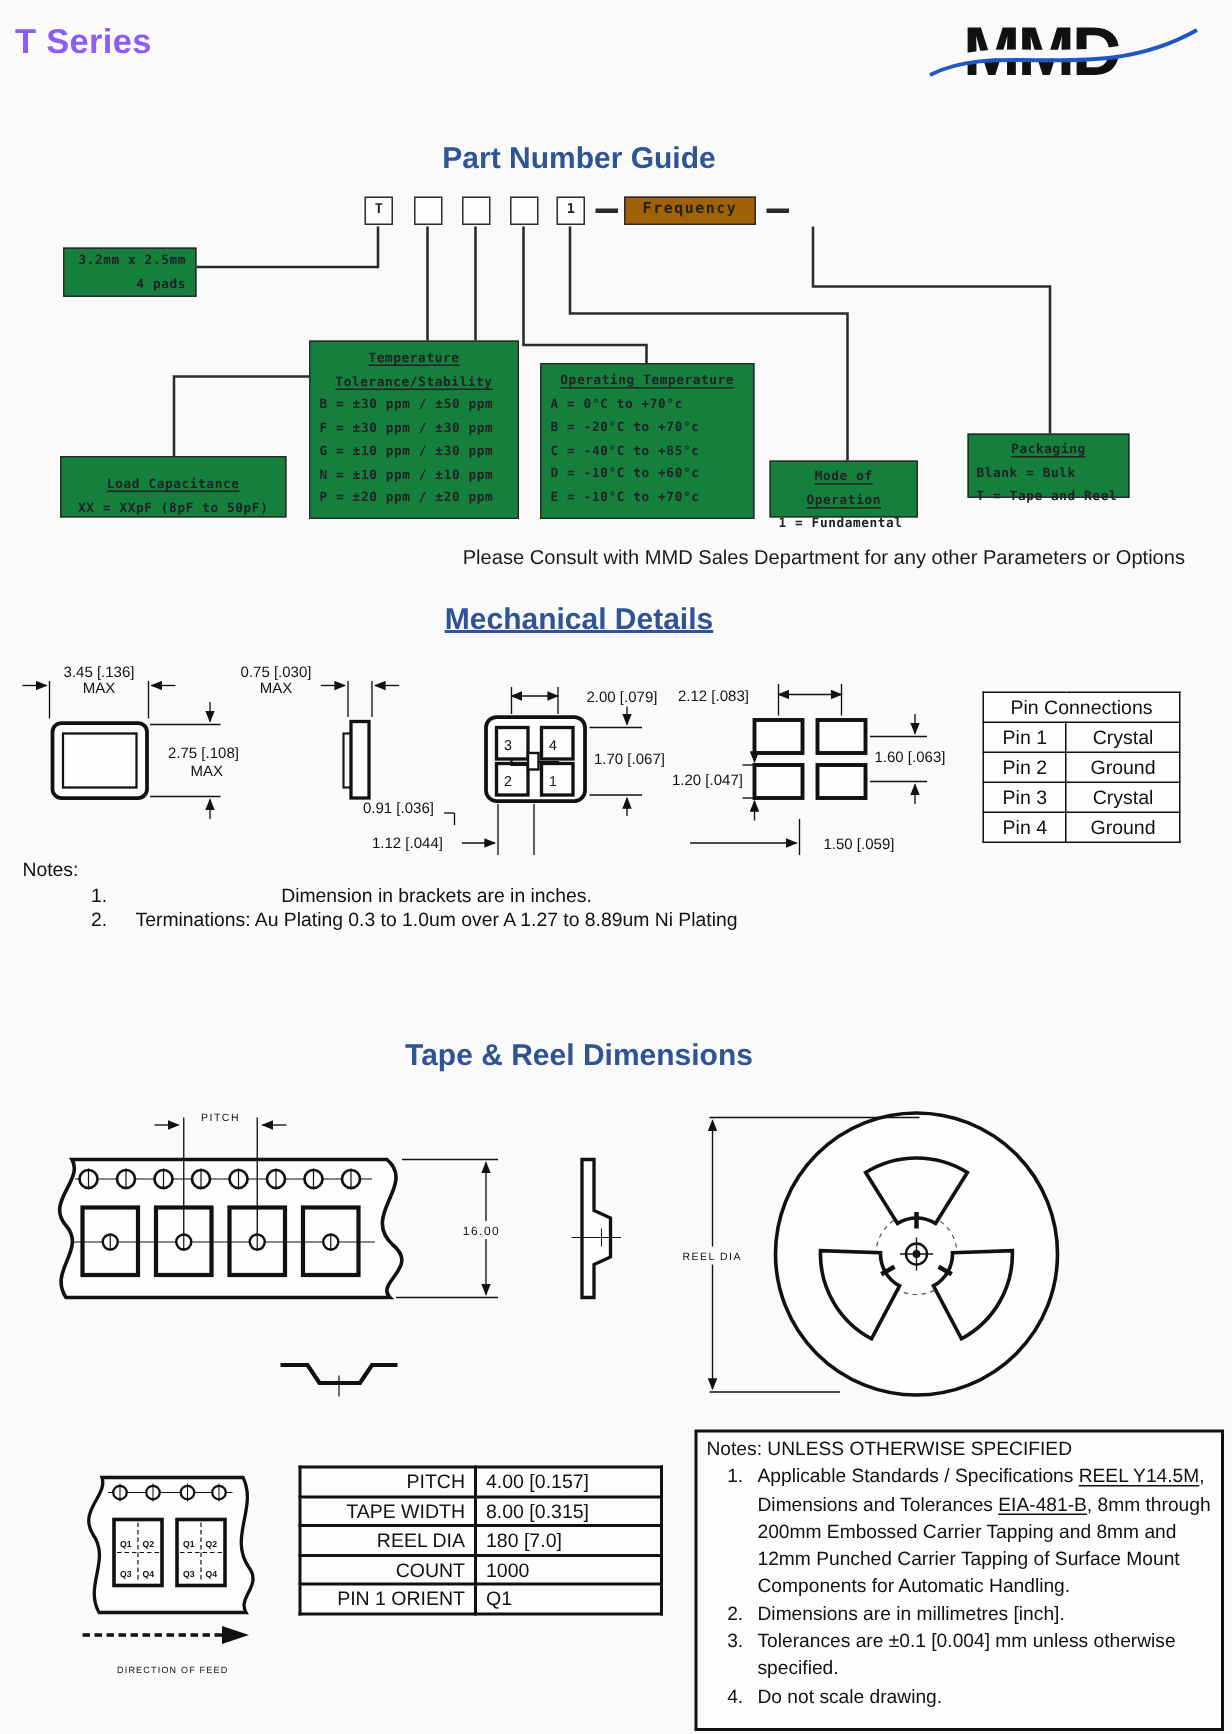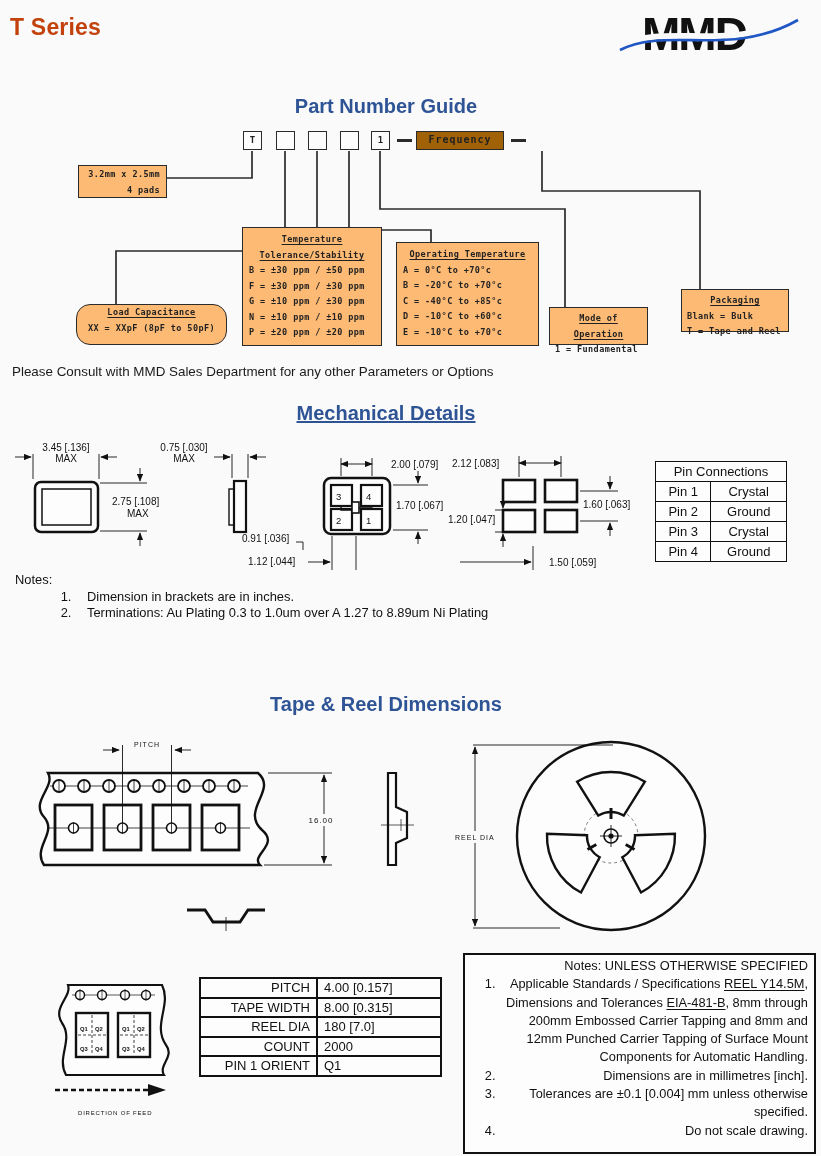--- a/index.html
+++ b/index.html
@@ -1,44 +1,44 @@
 <!DOCTYPE html>
 <html><head>
 <meta charset="utf-8">
 <style>
   html,body{margin:0;padding:0;}
   body{width:821px;height:1156px;background:#fafafa;font-family:"Liberation Sans",sans-serif;color:#111;position:relative;overflow:hidden;}
   .abs{position:absolute;}
   
-  .doc-title{left:10px;top:14px;font-size:23px;font-weight:bold;letter-spacing:.2px;color:#c2410c;}
+  .doc-title{left:10px;top:14px;font-size:23px;font-weight:bold;letter-spacing:.2px;color:#8b5cf6;}
   .section-title{left:0;width:772px;text-align:center;font-size:20px;font-weight:bold;color:#2e5496;}
-  .consult{left:12px;width:790px;text-align:left;font-size:13.4px;color:#1a1a1a;}
+  .consult{left:0;width:790px;text-align:right;font-size:13.4px;color:#1a1a1a;}
   
-  .pnbox{position:absolute;border:1.6px solid #2b2b2b;background:#fdba74;font-family:"DejaVu Sans Mono",monospace;font-weight:bold;font-size:8.5px;letter-spacing:.4px;color:#222;line-height:15.5px;box-sizing:border-box;margin-left:36px;}
+  .pnbox{position:absolute;border:1.6px solid #2b2b2b;background:#15803d;font-family:"DejaVu Sans Mono",monospace;font-weight:bold;font-size:8.5px;letter-spacing:.4px;color:#222;line-height:15.5px;box-sizing:border-box;}
   .pnbox .ttl{text-align:center;text-decoration:underline;text-underline-offset:2px;}
   .pnbox .ln{white-space:pre;}
   .codebox{position:absolute;width:19px;height:19px;border:1.6px solid #2b2b2b;background:#fcfcfc;box-sizing:border-box;font-family:"DejaVu Sans Mono",monospace;font-weight:bold;font-size:9px;text-align:center;line-height:16px;color:#222;}
   .freqbox{position:absolute;width:88px;height:19px;border:1.6px solid #2b2b2b;background:#a16207;box-sizing:border-box;font-family:"DejaVu Sans Mono",monospace;font-weight:bold;font-size:10px;letter-spacing:1px;text-align:center;line-height:16px;color:#222;}
   .dashsep{position:absolute;width:15px;height:3px;background:#2b2b2b;}
   
   table{border-collapse:collapse;background:#fdfdfd;}
   .pintbl{position:absolute;left:655px;top:441px;table-layout:fixed;margin-top:20px;}
   .pintbl th,.pintbl td{border:1.8px solid #111;font-size:13px;font-weight:normal;text-align:center;padding:0;height:19px;}
   .pintbl th{width:130px;}
   .pintbl .c1{width:54px;}
   .pintbl .c2{width:74px;}
   .spectbl{position:absolute;left:199px;top:977px;table-layout:fixed;}
   .spectbl td{border:2px solid #111;font-size:13px;height:17.5px;padding:0 6px;}
   .spectbl .c1{width:103px;text-align:right;}
   .spectbl .c2{width:110px;text-align:left;}
   
   .mechnotes{left:15px;top:572px;width:520px;font-size:12.9px;}
-  .mechnotes ol{margin:2px 0 0 0;padding-left:60px;width:420px;}
+  .mechnotes ol{margin:2px 0 0 0;padding-left:60px;width:420px;text-align:center;}
   .mechnotes li{padding-left:12px;margin-bottom:1px;}
-  .notesbox{left:463px;top:953px;width:353px;height:201px;border:2px solid #111;background:#fdfdfd;box-sizing:border-box;font-size:12.8px;line-height:18.3px;padding:2px 6px;text-align:right;}
+  .notesbox{left:463px;top:953px;width:353px;height:201px;border:2px solid #111;background:#fdfdfd;box-sizing:border-box;font-size:12.8px;line-height:18.3px;padding:2px 6px;}
   .notesbox ol{margin:0;padding-left:28px;}
   .notesbox li{padding-left:6px;}
   .u{text-decoration:underline;text-underline-offset:2px;}
   svg{position:absolute;overflow:visible;}
   svg text{font-family:"Liberation Sans",sans-serif;fill:#111;}
   .dtxt{font-size:10px;}
   .dtxt2{font-size:9.5px;}
   .tinytxt{font-size:7px;letter-spacing:1px;}
   .qtxt{font-size:5.8px;font-weight:bold;}
 </style>
@@ -79,21 +79,21 @@
 <div class="codebox" style="left:371px;top:131px;">1</div>
 <div class="dashsep" style="left:397px;top:139px;"></div>
 <div class="freqbox" style="left:416px;top:131px;">Frequency</div>
 <div class="dashsep" style="left:511px;top:139px;"></div>
 
 <div class="pnbox" style="left:42px;top:165px;width:89px;height:33px;padding:1px 6px 0 2px;text-align:right;">
   <div class="ln">3.2mm x 2.5mm</div>
   <div class="ln">4 pads</div>
 </div>
 
-<div class="pnbox" style="left:40px;top:304px;width:151px;height:41px;padding:0 4px;border-radius:14px;">
+<div class="pnbox" style="left:40px;top:304px;width:151px;height:41px;padding:11px 4px;">
   <div class="ttl">Load Capacitance</div>
   <div class="ln" style="text-align:center;">XX = XXpF (8pF to 50pF)</div>
 </div>
 
 <div class="pnbox" style="left:206px;top:227px;width:140px;height:119px;padding:4px 6px;">
   <div class="ttl">Temperature</div>
   <div class="ttl">Tolerance/Stability</div>
   <div class="ln">B = ±30 ppm / ±50 ppm</div>
   <div class="ln">F = ±30 ppm / ±30 ppm</div>
   <div class="ln">G = ±10 ppm / ±30 ppm</div>
@@ -395,21 +395,21 @@
   <tr>
         <td class="c1">TAPE WIDTH</td>
         <td class="c2">8.00 [0.315]</td>
       </tr>
   <tr>
         <td class="c1">REEL DIA</td>
         <td class="c2">180 [7.0]</td>
       </tr>
   <tr>
         <td class="c1">COUNT</td>
-        <td class="c2">2000</td>
+        <td class="c2">1000</td>
       </tr>
   <tr>
         <td class="c1">PIN 1 ORIENT</td>
         <td class="c2">Q1</td>
       </tr>
 </tbody>
   </table>
 
 <div class="abs notesbox">
   <div>Notes: UNLESS OTHERWISE SPECIFIED</div>

